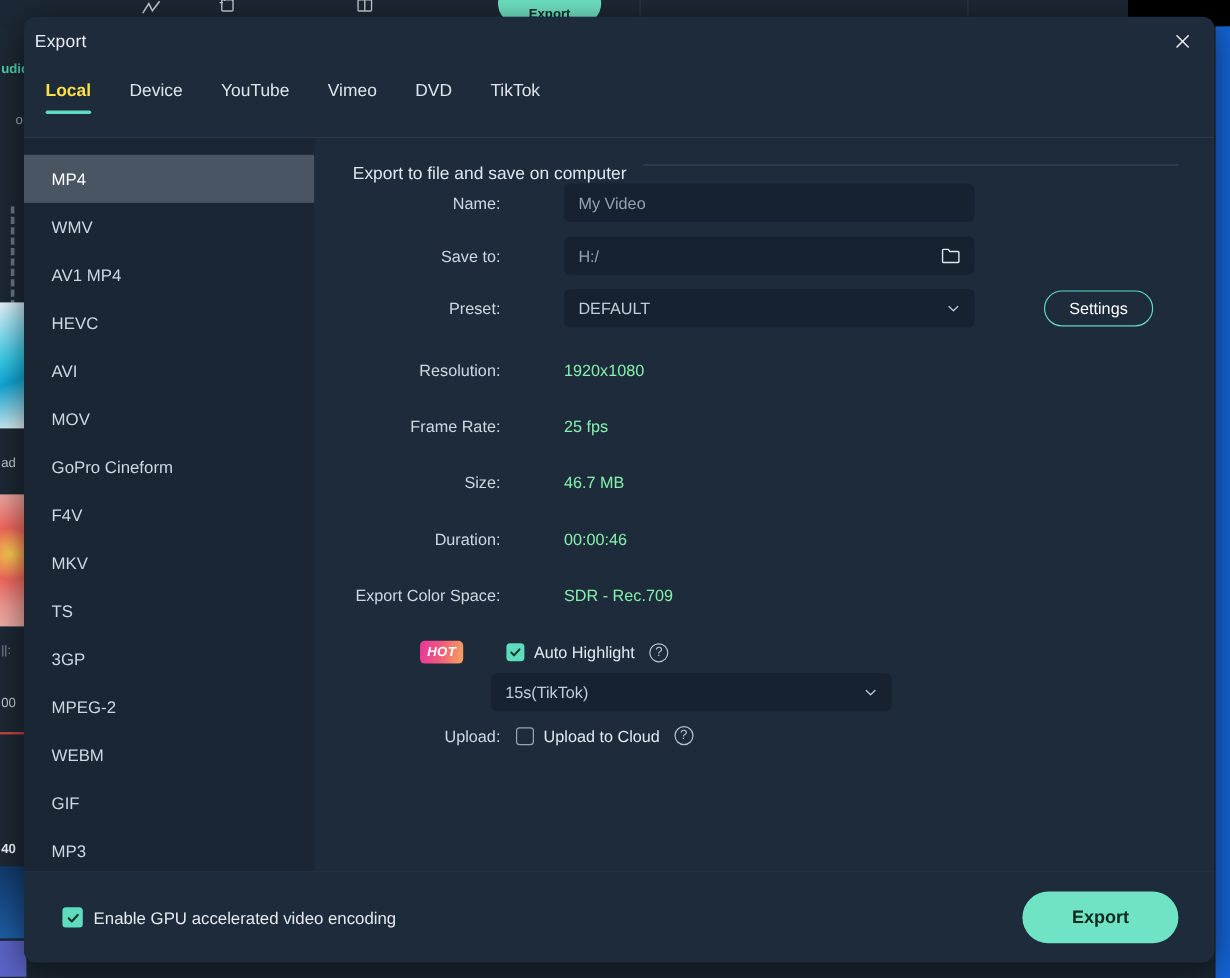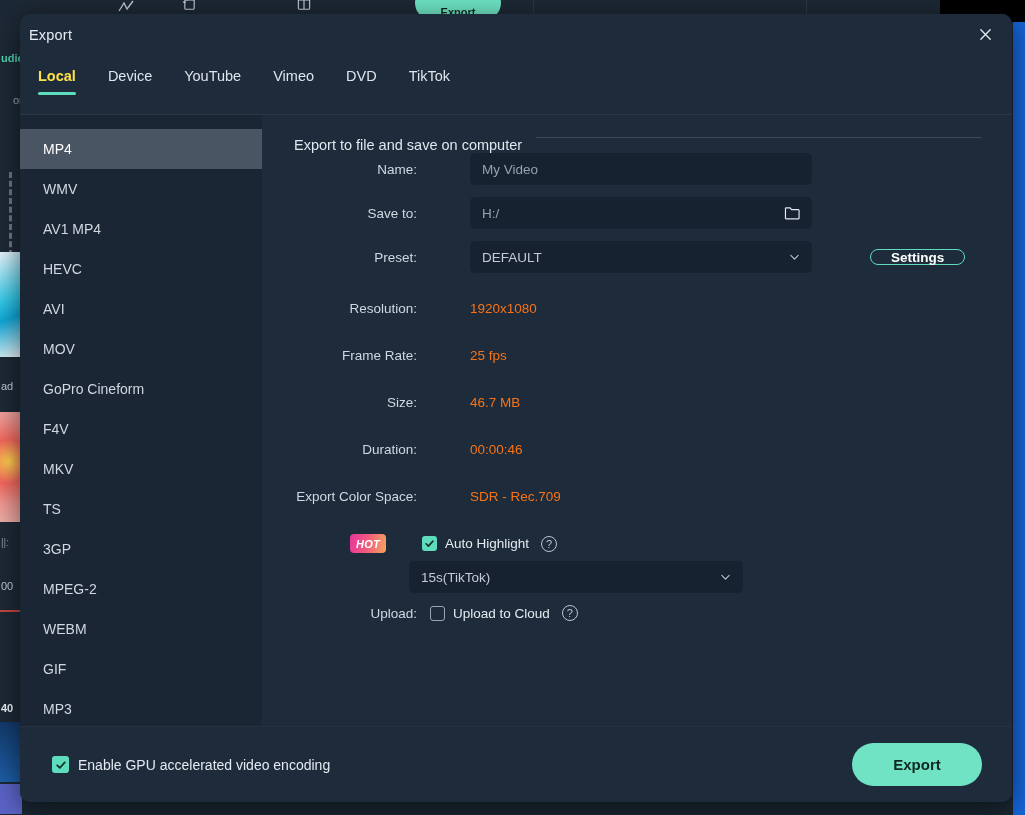--- a/index.html
+++ b/index.html
@@ -174,27 +174,27 @@
   .field .trailing {
     position: absolute; right: 11px; top: 50%; transform: translateY(-50%);
     display: flex; align-items: center; color: #dfe7ef;
   }
 
   .info-row { display: flex; align-items: center; height: 47px; gap: 40px; }
   .info-label {
     width: 136px; flex: 0 0 136px; text-align: right;
     color: #cfd8e1; font-size: 13.5px; padding-right: 13px;
   }
-  .info-value { color: #f97316; font-size: 13.5px; }
+  .info-value { color: #86efac; font-size: 13.5px; }
 
   #settings-button {
-    margin-left: 18px; height: 16px; padding: 0 20px;
+    margin-left: 18px; height: 30px; padding: 0 20px;
     border: 1.6px solid #5fdcbd; border-radius: 15px;
     background: transparent; color: #ffffff;
-    font-size: 13.5px; font-weight: bold; cursor: pointer;
+    font-size: 13.5px; font-weight: normal; cursor: pointer;
     display: flex; align-items: center; justify-content: center;
     font-family: "Liberation Sans", sans-serif;
   }
 
   
   #auto-highlight-row {
     display: flex; align-items: center; margin-top: 14px; margin-bottom: 8px;
     padding-left: 56px;
   }
   #hot-badge {

